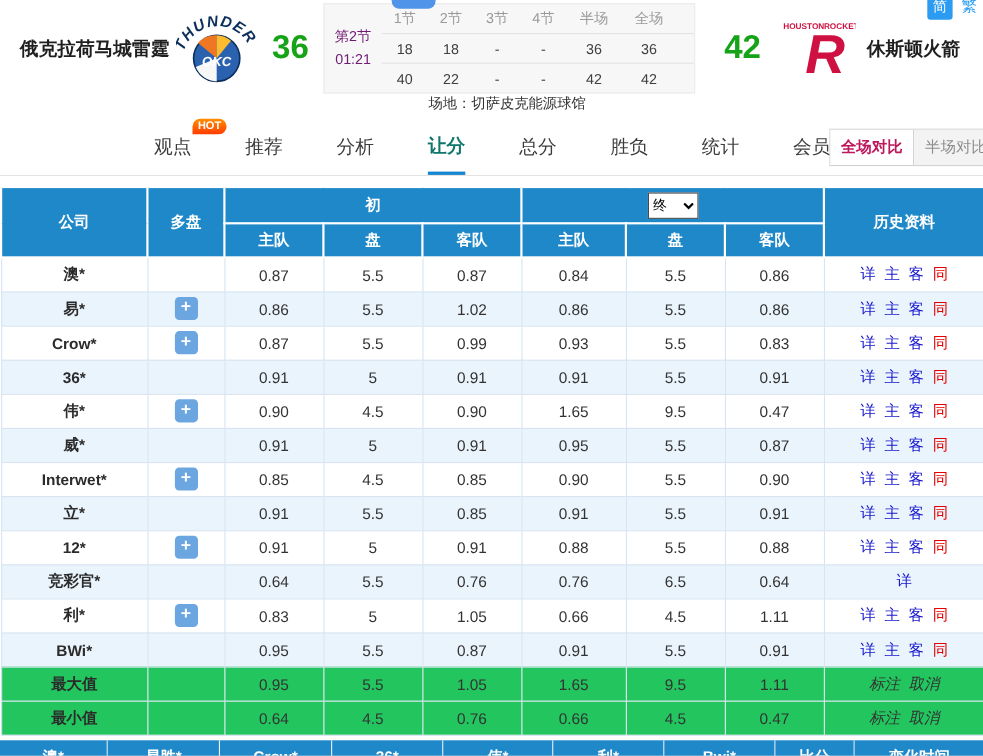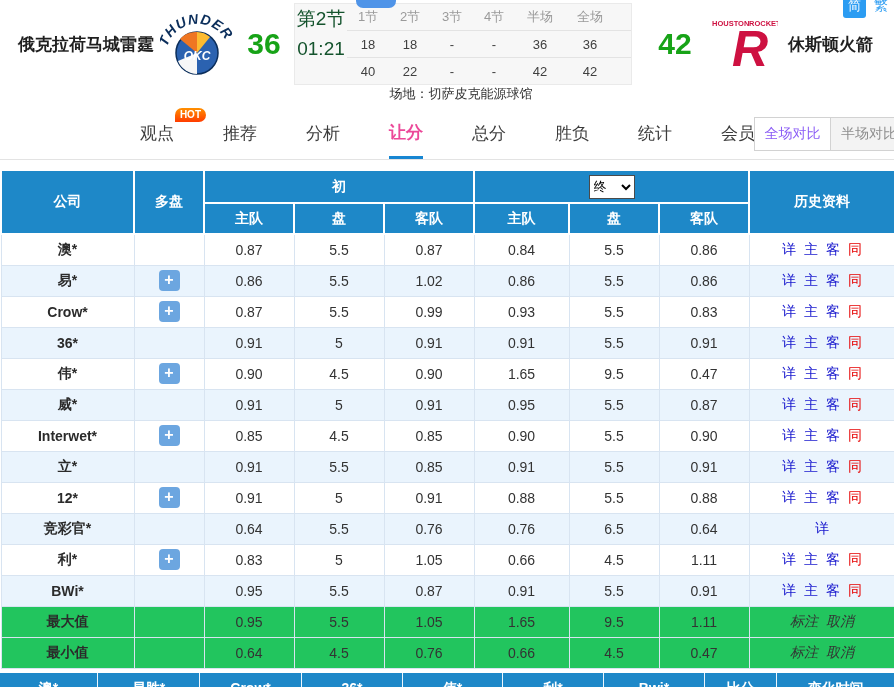--- a/index.html
+++ b/index.html
@@ -18,43 +18,43 @@
   .match-row { display:flex; align-items:center; height:84px; padding-top:4px; }
   .team-name { font-size:17px; font-weight:bold; color:#1f1f1f; white-space:nowrap; }
   .home-name { margin-left:18px; width:142px; }
   .away-name { margin-left:10px; }
   .team-logo { flex:none; }
   .score { font-size:30px; font-weight:bold; color:#17a317; text-align:center; }
   .home-score { width:60px; }
   .away-score { width:62px; margin-left:12px; }
 
   .qbox { display:flex; border:1px solid #eaeaea; background:#f7f7f7; height:82px; width:338px; }
-  .qstatus { width:52px; display:flex; flex-direction:column; 
-    align-items:center; color:#14532d; font-size:19px; line-height:1.6; }
+  .qstatus { width:52px; display:flex; flex-direction:column; justify-content:center;
+    align-items:center; color:#701a75; font-size:13px; line-height:1.6; }
   .qgrid { flex:1; display:flex; flex-direction:column; }
   .qrow { display:flex; flex:1; align-items:center; }
   .qrow + .qrow { border-top:1px solid #e3e3e3; }
   .qcell { text-align:center; font-size:13px; color:#404040; }
   .qcell.qh { color:#9a9a9a;text-align:center; }
   .qc-s { width:42px; } .qc-l { width:50px; }
 
   .venue { text-align:center; font-size:13px; color:#333; margin-top:1px;margin-left:28px; }
 
   
   .nav { position:relative; height:52px; border-bottom:1px solid #e3e3e3; display:flex; align-items:stretch; }
   .tab { position:relative; display:flex; align-items:center; font-size:17px; color:#3c3c3c;
     margin-right:49px; cursor:pointer; }
   .tab:first-child { margin-left:140px; }
-  .tab.active { color:#ec4899; font-weight:bold; border-bottom:3px solid #1786d2; }
+  .tab.active { color:#0f766e; font-weight:bold; border-bottom:3px solid #1786d2; }
   .hot-badge { position:absolute; top:0; right:-32px; background:linear-gradient(180deg,#ff9000,#ff3c00);
     color:#fff; font-size:10px; font-weight:bold; padding:1px 5px 2px;
     border-radius:8px 8px 8px 0; }
   .compare { position:absolute; right:-14px; top:9px; display:flex; border:1px solid #d2d2d2; }
   .seg { width:76px; height:32px; line-height:31px; text-align:center; font-size:14px; cursor:pointer; }
-  .seg-full { background:#fff; color:#8b5cf6; font-weight:normal; border-right:1px solid #d2d2d2; }
+  .seg-full { background:#fff; color:#be185d; font-weight:bold; border-right:1px solid #d2d2d2; }
   .seg-half { background:#f3f3f3; color:#8d8d8d; }
 
   
   .odds-table { width:894px; border-collapse:collapse; table-layout:fixed; margin-top:9px; }
   .odds-table th { background:#1e88c8; color:#fff; font-size:14px; font-weight:bold;
     border:2px solid #fff; text-align:center; }
   .hrow1 th { height:33px; } .hrow2 th { height:31px; }
   .odds-table td { height:31px; text-align:center; font-size:14px; color:#333;
     border:1px solid #d8e4f1; }
   tr.alt td { background:#eaf4fd; }

